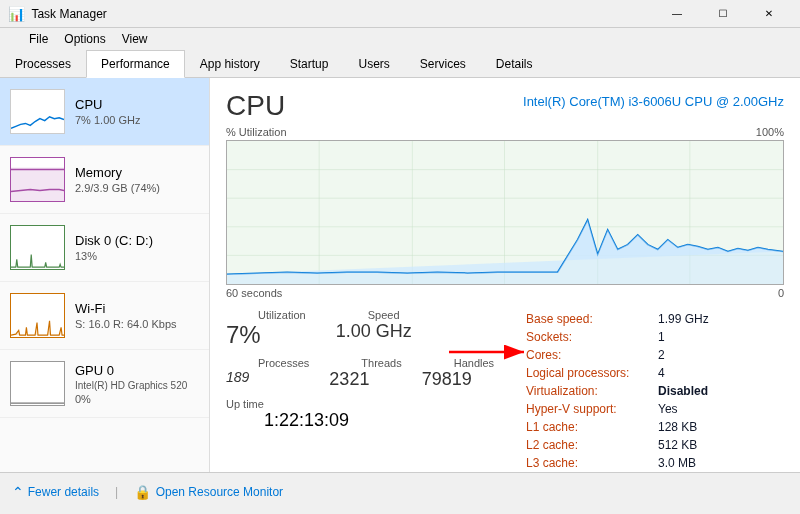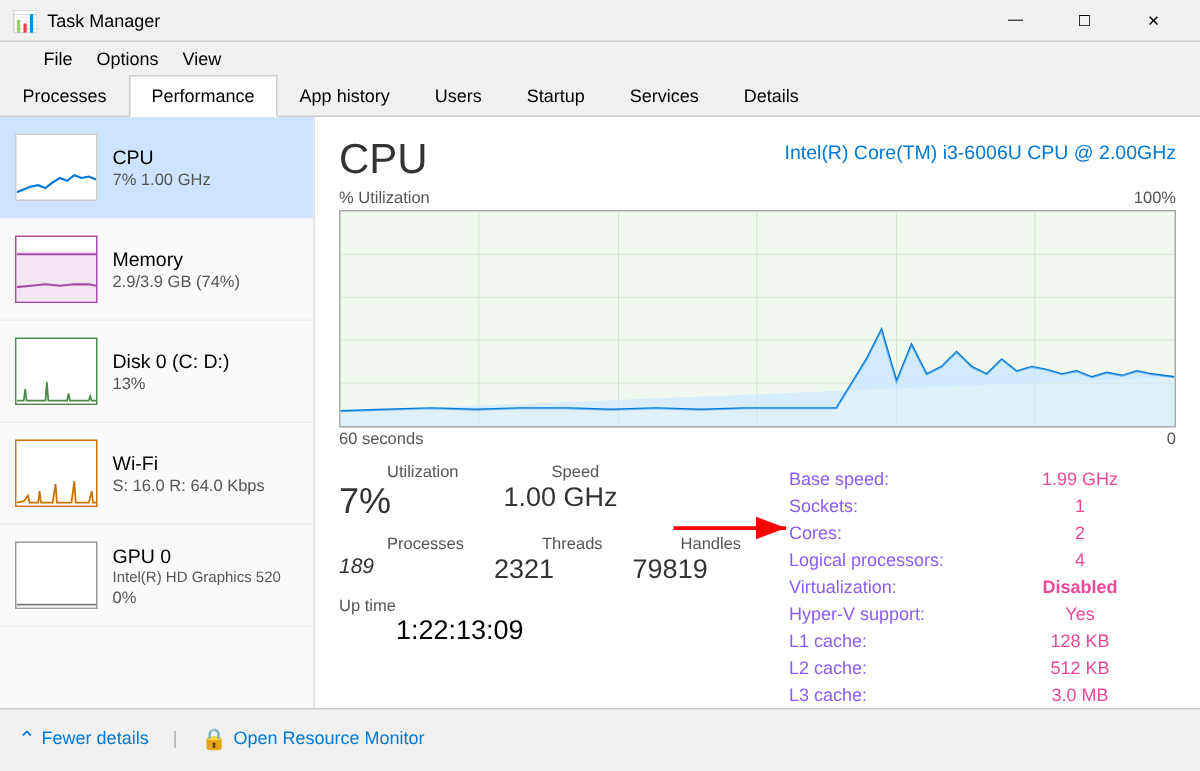--- a/index.html
+++ b/index.html
@@ -166,22 +166,22 @@
 
     .uptime-section { margin-bottom: 6px; }
     .uptime-label { font-size: 11px; color: #555; }
     .uptime-value { font-size: 18px; font-weight: 300; margin-left: 38px; }
 
     
     .details-table {
       font-size: 12px;
       width: 260px;
     }
-    .details-table tr td:first-child { color: #8b5cf6; padding: 1px 0; width: 130px; }
-    .details-table tr td:last-child { color: #ec4899; font-weight: 500; text-align: center; }
+    .details-table tr td:first-child { color: #c2410c; padding: 1px 0; width: 130px; }
+    .details-table tr td:last-child { color: #0f172a; font-weight: 500; }
 
     
     .stats-details-row {
       display: flex;
       gap: 10px;
     }
     .stats-col { flex: 1; }
     .details-col { }
 
     
@@ -234,22 +234,22 @@
 <div class="menubar">
   <span class="menu-item">File</span>
   <span class="menu-item">Options</span>
   <span class="menu-item">View</span>
 </div>
 
 <div class="tabs">
   <div class="tab">Processes</div>
   <div class="tab active">Performance</div>
   <div class="tab">App history</div>
+  <div class="tab">Startup</div>
   <div class="tab">Users</div>
-  <div class="tab">Startup</div>
   <div class="tab">Services</div>
   <div class="tab">Details</div>
 </div>
 
 <div class="main">
 
   <div class="sidebar">
 
     <div class="sidebar-item active">
       <div class="sidebar-thumb">

